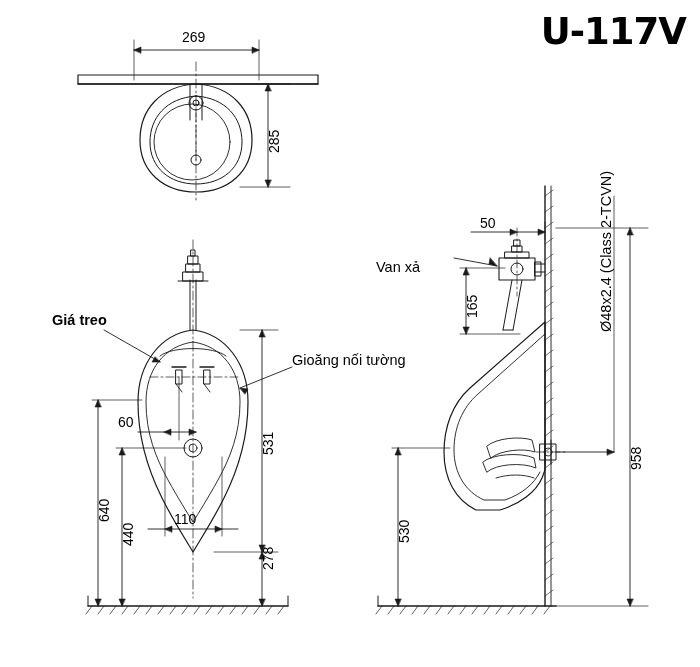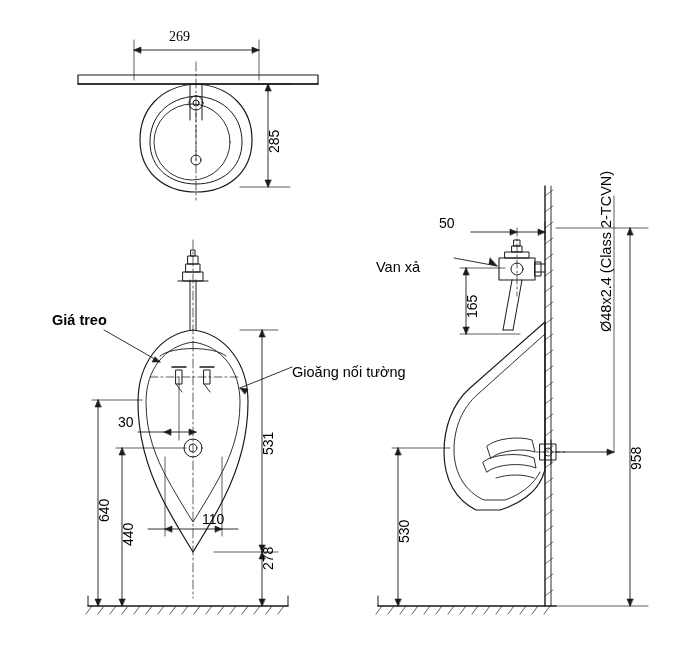--- a/index.html
+++ b/index.html
@@ -254,33 +254,34 @@
         <path d="M556 452 L614 452" stroke-width="0.9"></path>
         <path d="M614 452 l-7 -3 l0 6 Z" fill="#1a1a1a" stroke-width="0.6"></path>
         <path d="M614 196 L614 452" stroke-width="0.7"></path>
 
         <path d="M454 258 L497 266" stroke-width="0.9"></path>
         <path d="M497 266 l-8 -2 l1 -6 Z" fill="#1a1a1a" stroke-width="0.6"></path>
       </g>
     </g>
   </svg>
 
-
-  <div class="dim-label" style="left:169px; top:29px;font-family:Liberation Serif, serif;">269</div>
+  <div class="model-title">U-117V</div>
+
+  <div class="dim-label" style="left:182px; top:29px;">269</div>
   <div class="dim-label vert" style="left:266px; top:153px;">285</div>
 
   <div class="note-label" style="left:52px; top:312px;font-weight:bold;">Giá treo</div>
-  <div class="dim-label" style="left:118px; top:414px;">30</div>
-  <div class="dim-label" style="left:174px; top:511px;padding-left:28px;">110</div>
+  <div class="dim-label" style="left:118px; top:414px;">60</div>
+  <div class="dim-label" style="left:174px; top:511px;">110</div>
   <div class="dim-label vert" style="left:260px; top:455px;">531</div>
   <div class="dim-label vert" style="left:260px; top:570px;">278</div>
   <div class="dim-label vert" style="left:96px; top:522px;">640</div>
   <div class="dim-label vert" style="left:120px; top:546px;">440</div>
-  <div class="note-label" style="left:292px; top:364px;">Gioăng nối tường</div>
+  <div class="note-label" style="left:292px; top:352px;">Gioăng nối tường</div>
 
   <div class="note-label" style="left:376px; top:259px;">Van xả</div>
-  <div class="dim-label" style="left:439px; top:215px;">50</div>
+  <div class="dim-label" style="left:480px; top:215px;">50</div>
   <div class="dim-label vert" style="left:464px; top:318px;">165</div>
   <div class="dim-label vert" style="left:396px; top:543px;">530</div>
   <div class="dim-label vert" style="left:628px; top:470px;">958</div>
   <div class="note-label vert" style="left:598px; top:332px;">Ø48x2.4 (Class 2-TCVN)</div>
 
 </div>
 
 </body></html>

